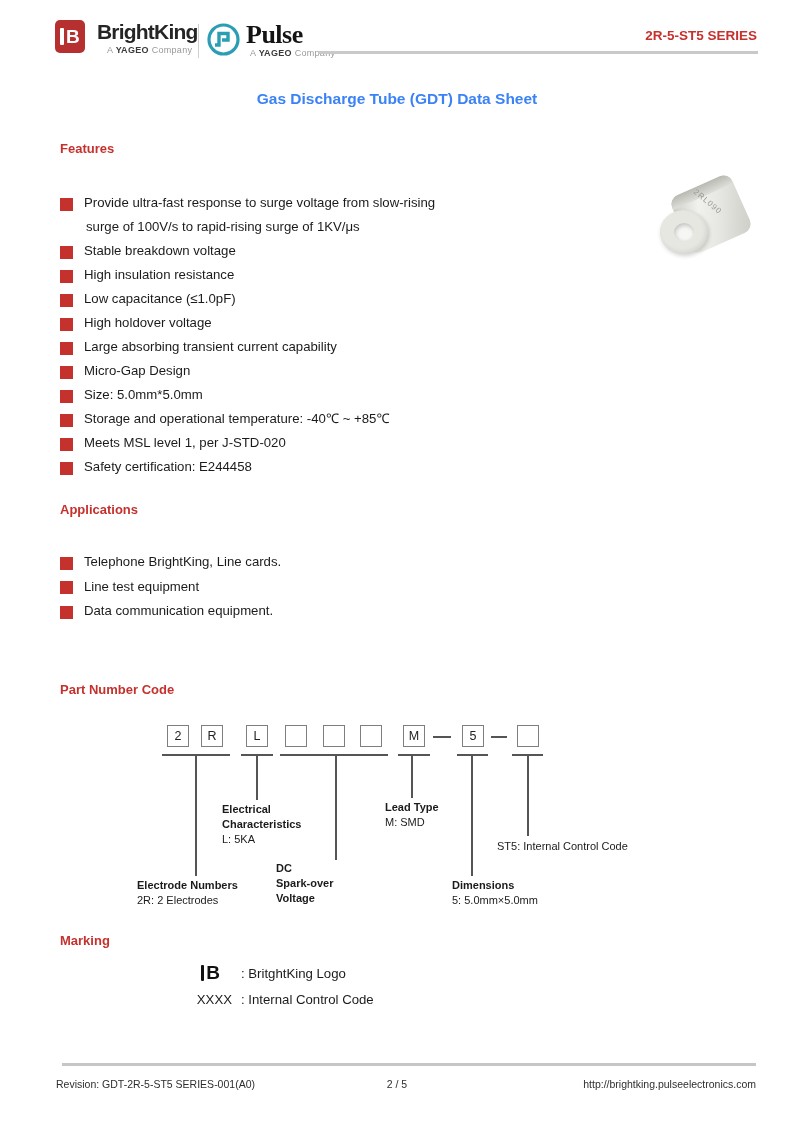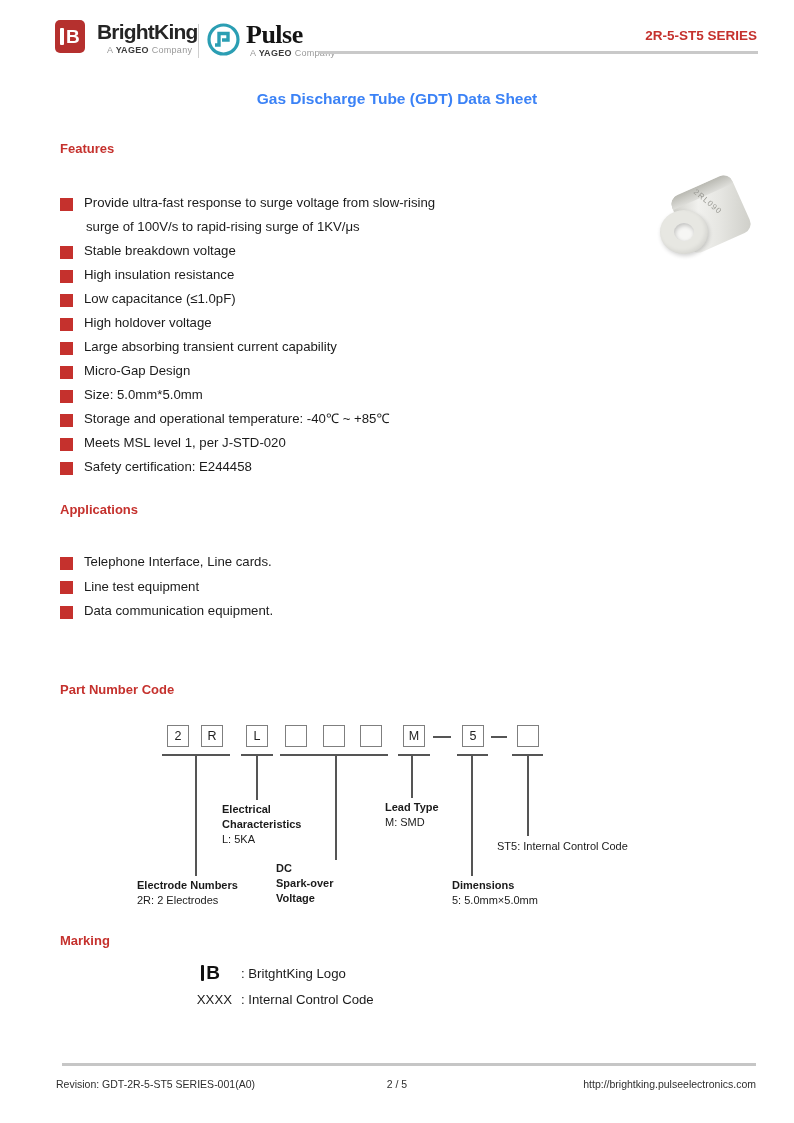--- a/index.html
+++ b/index.html
@@ -186,21 +186,21 @@
     <div class="gdt-face">
       <div class="gdt-hole"></div>
     </div>
   </div>
 
   <div class="section-heading" style="left:60px; top:502px;">Applications</div>
 
   <div class="blist apps" style="left:60px; top:550px; width:560px;">
     <div class="brow">
         <span class="bullet"></span>
-        <span class="btext">Telephone Interface, Line cards.</span>
+        <span class="btext">Telephone BrightKing, Line cards.</span>
       </div>
     <div class="brow">
         <span class="bullet"></span>
         <span class="btext">Line test equipment</span>
       </div>
     <div class="brow">
         <span class="bullet"></span>
         <span class="btext">Data communication equipment.</span>
       </div>
   </div>

